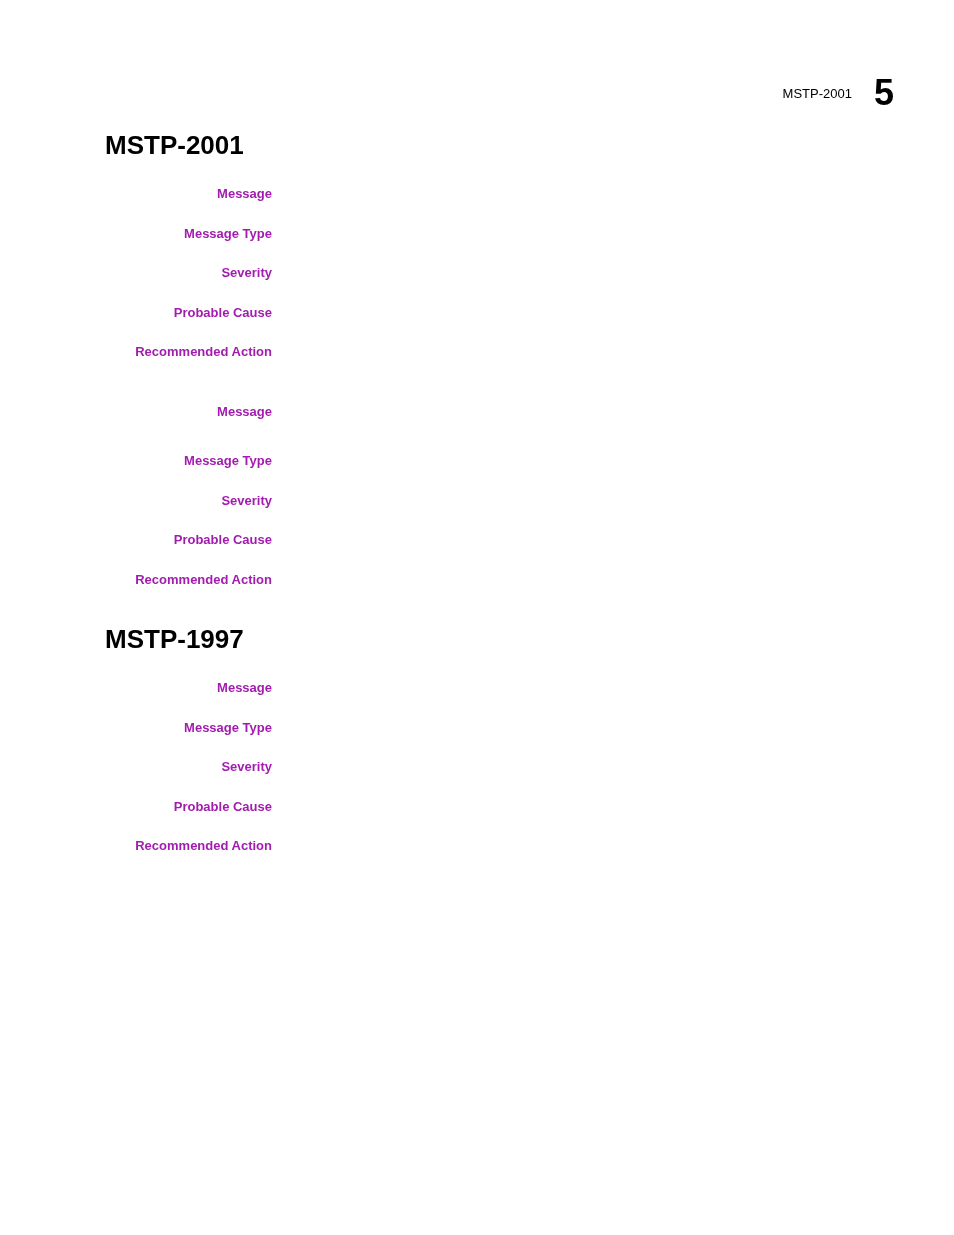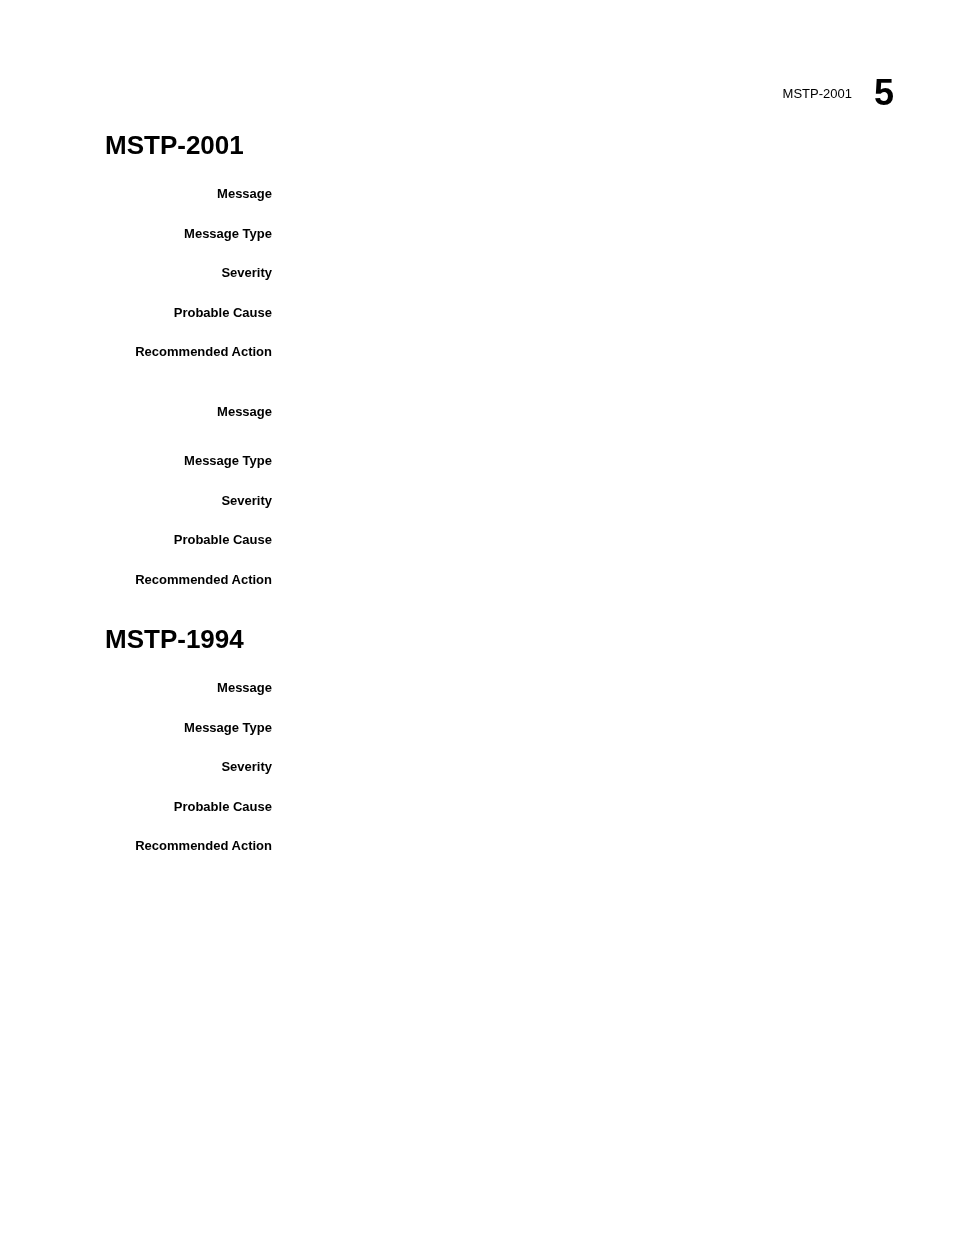--- a/index.html
+++ b/index.html
@@ -61,21 +61,21 @@
       min-height: 24px;
     }
 
     .field-label {
       width: 180px;
       min-width: 180px;
       text-align: right;
       padding-right: 18px;
       font-size: 13px;
       font-weight: bold;
-      color: #000000;
+      color: #a21caf;
       line-height: 1.5;
     }
 
     .field-value {
       flex: 1;
       font-size: 13px;
       color: #000;
       line-height: 1.5;
     }
 
@@ -131,21 +131,21 @@
       <div class="field-row">
         <div class="field-label">Probable Cause</div>
         <div class="field-value"></div>
       </div>
       <div class="field-row">
         <div class="field-label">Recommended Action</div>
         <div class="field-value"></div>
       </div>
     </div>
     <div class="section">
-      <div class="section-title">MSTP-1994</div>
+      <div class="section-title">MSTP-1997</div>
       <div class="field-row">
         <div class="field-label">Message</div>
         <div class="field-value"></div>
       </div>
       <div class="field-row">
         <div class="field-label">Message Type</div>
         <div class="field-value"></div>
       </div>
       <div class="field-row">
         <div class="field-label">Severity</div>

